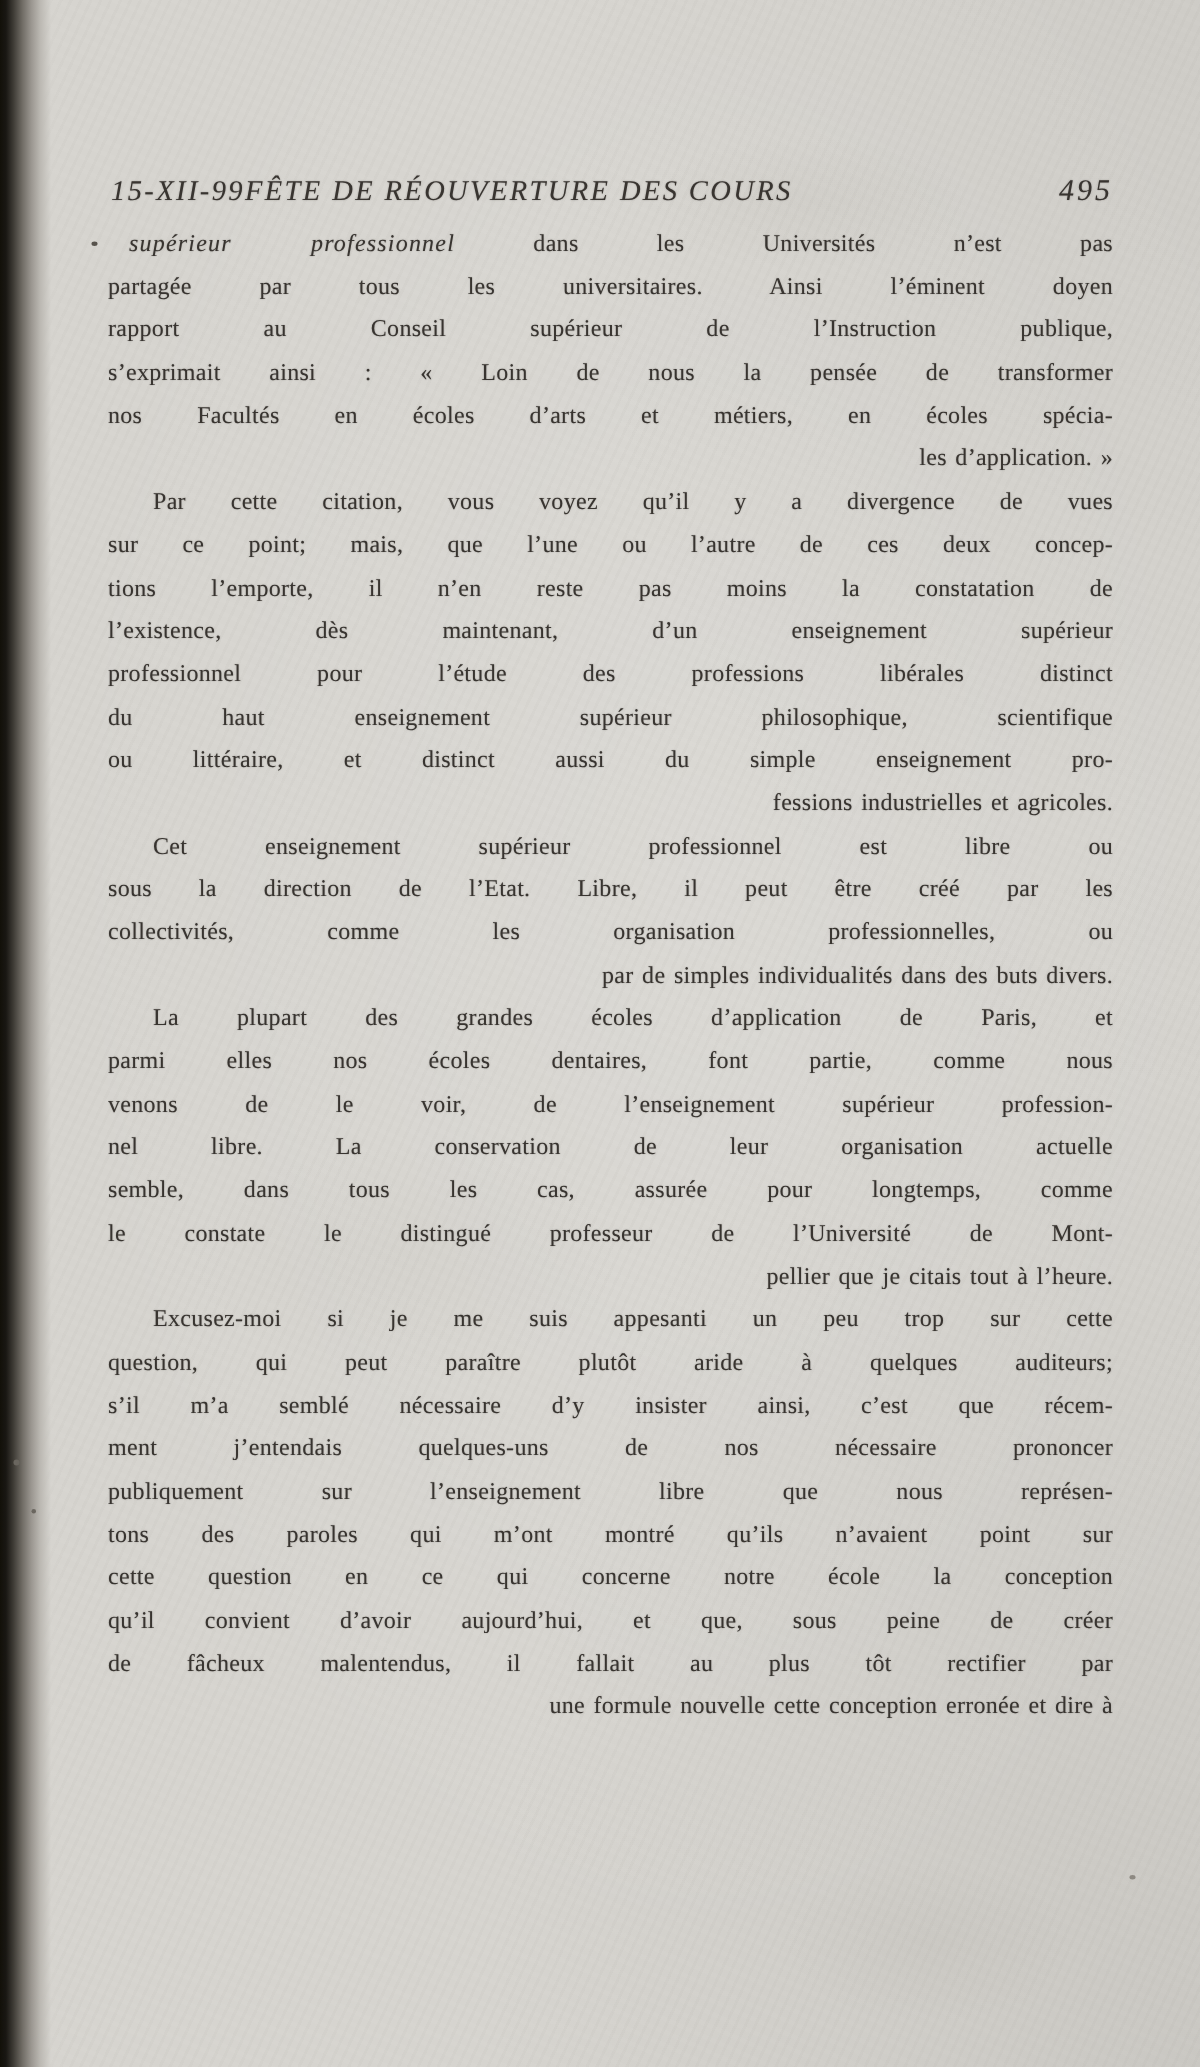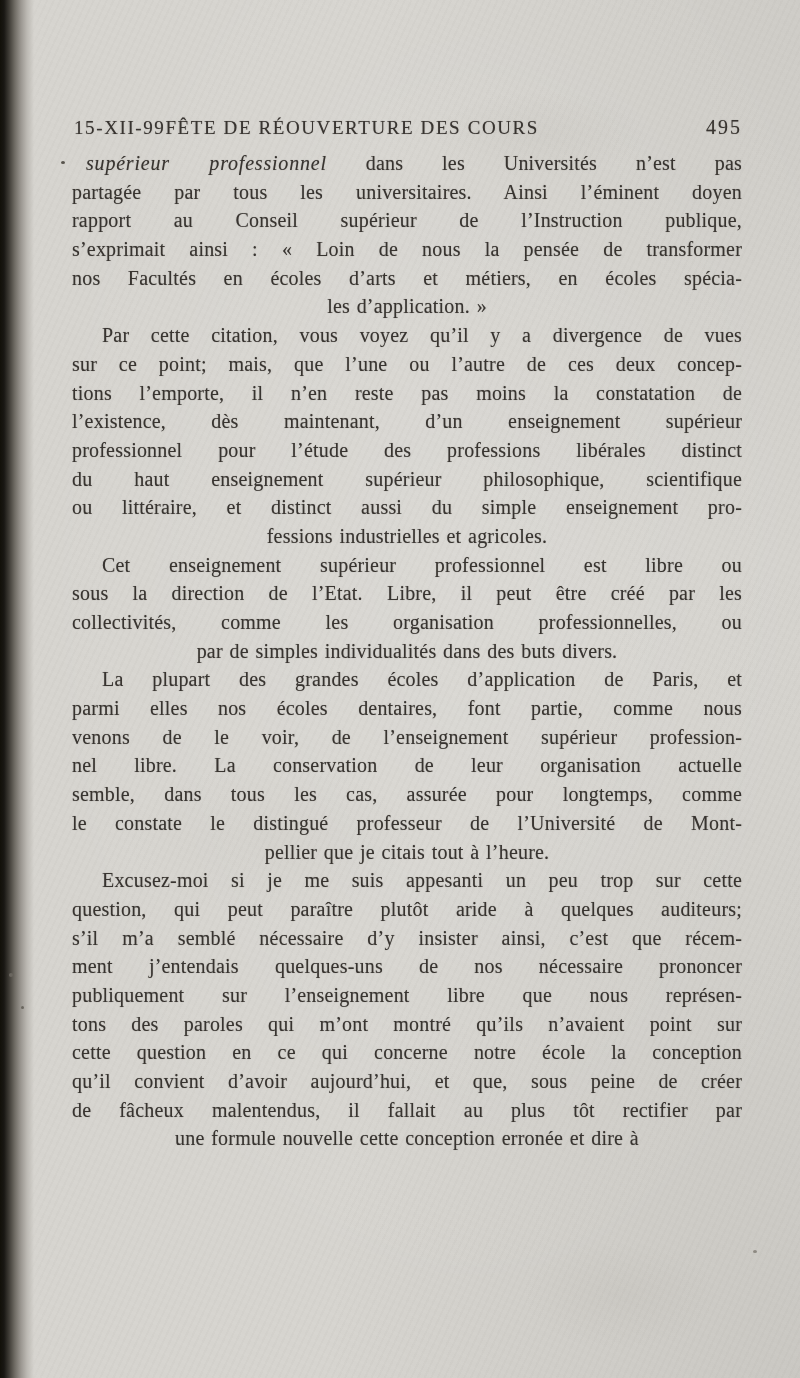--- a/index.html
+++ b/index.html
@@ -52,32 +52,33 @@
   .s3{left:21px;top:1006px;width:3px;height:3px;background:#6a665f;}
   .s4{left:753px;top:1250px;width:4px;height:3px;background:#8d8982;}
 
   .running-header{
     position:absolute;left:74px;top:116px;width:668px;
     display:flex;align-items:flex-end;
     font-size:19px;color:var(--ink);
     letter-spacing:1.6px;
     text-shadow:0 0 1px rgba(56,52,48,0.45);
     white-space:nowrap;
+    font-style:italic;
   }
   .running-header .title{}
   .running-header .spacer{flex:1;}
   .running-header .pagenum{letter-spacing:2px;font-size:20px;}
 
   .page-text{
     position:absolute;left:72px;top:149px;width:670px;
-    font-size:20px;line-height:28.7px;color:var(--ink);
+    font-size:16px;line-height:28.7px;color:var(--ink);
     text-shadow:0 0 1px rgba(56,52,48,0.40);
     word-spacing:1.5px;letter-spacing:0.2px;
   }
-  .line{height:28.7px;overflow:hidden;text-align:center;}
+  .line{height:28.7px;overflow:hidden;text-align:right;}
   .line.j{text-align:justify;}
   .line.j::after{content:"";display:inline-block;width:100%;}
   .line.ind{text-indent:30px;}
   .line.ind1{text-indent:14px;}
   .line .it{font-style:italic;letter-spacing:0.8px;}
 </style>
 </head>
 <body>
 
 <div class="scan">

